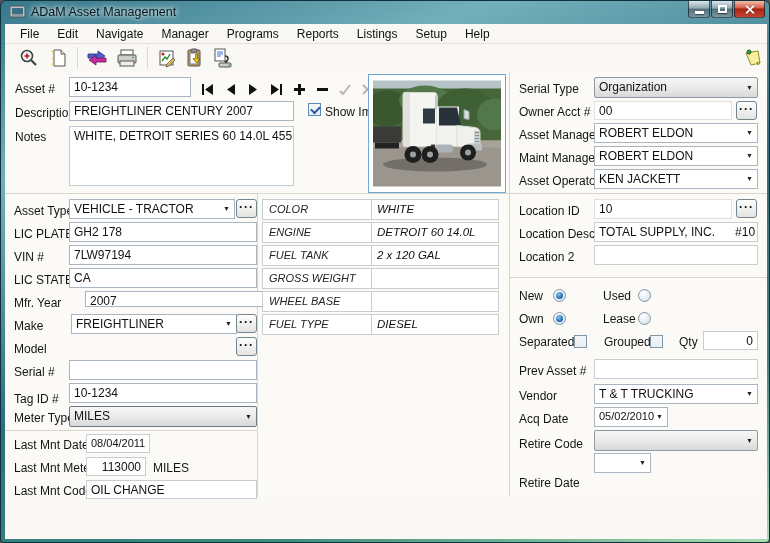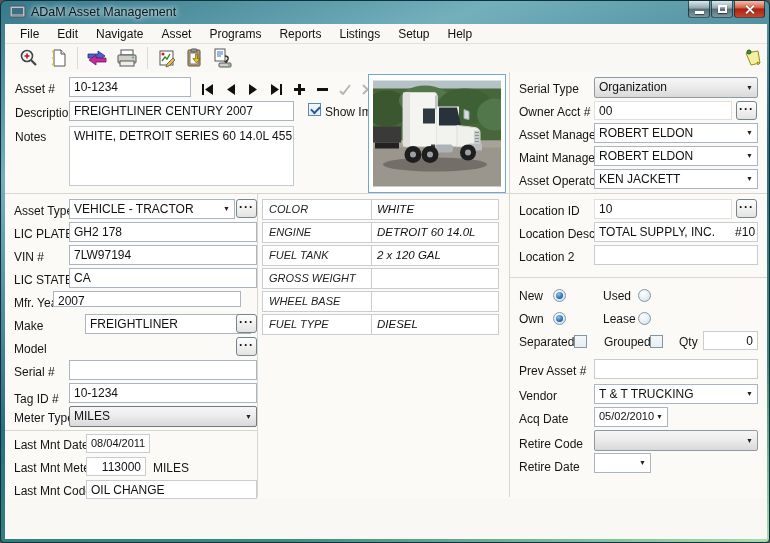--- a/index.html
+++ b/index.html
@@ -84,21 +84,21 @@
       <span class="glyph-x glyph-x2"></span>
     </div>
   </div>
 
   <div class="content">
 
     <div class="menubar">
       <span class="menu-item">File</span>
       <span class="menu-item">Edit</span>
       <span class="menu-item">Navigate</span>
-      <span class="menu-item">Asset</span>
+      <span class="menu-item">Manager</span>
       <span class="menu-item">Programs</span>
       <span class="menu-item">Reports</span>
       <span class="menu-item">Listings</span>
       <span class="menu-item">Setup</span>
       <span class="menu-item">Help</span>
     </div>
 
     <div class="toolbar">
       <div class="tbtn" style="left:12px">
         <svg width="20" height="20" viewBox="0 0 20 20">
@@ -284,24 +284,24 @@
       <div class="lbl" style="left:9px; top:155px">LIC PLATE #</div>
       <div class="inp" style="left:64px; top:150px; width:188px; height:20px">GH2 178</div>
 
       <div class="lbl" style="left:9px; top:178px">VIN #</div>
       <div class="inp" style="left:64px; top:173px; width:188px; height:20px">7LW97194</div>
 
       <div class="lbl" style="left:9px; top:201px">LIC STATE</div>
       <div class="inp" style="left:64px; top:196px; width:188px; height:20px">CA</div>
 
       <div class="lbl" style="left:9px; top:224px">Mfr. Year</div>
-      <div class="inp" style="left:48px; top:219px; width:188px; height:16px">2007</div>
+      <div class="inp" style="left:80px; top:219px; width:188px; height:16px">2007</div>
 
       <div class="lbl" style="left:9px; top:247px">Make</div>
-      <div class="combo" style="left:80px; top:242px; width:166px; height:20px"><span>FREIGHTLINER</span><span class="arr">▼</span></div>
+      <div class="combo" style="left:66px; top:242px; width:166px; height:20px"><span>FREIGHTLINER</span><span class="arr">▼</span></div>
       <div class="dots" style="left:231px; top:242px"></div>
 
       <div class="lbl" style="left:9px; top:270px">Model</div>
       <div class="dots" style="left:231px; top:265px"></div>
 
       <div class="lbl" style="left:9px; top:293px">Serial #</div>
       <div class="inp" style="left:64px; top:288px; width:188px; height:20px"></div>
 
       <div class="lbl" style="left:9px; top:320px">Tag ID #</div>
       <div class="inp" style="left:64px; top:311px; width:188px; height:20px">10-1234</div>
@@ -386,18 +386,18 @@
 
       <div class="lbl" style="left:514px; top:317px">Vendor</div>
       <div class="combo" style="left:589px; top:312px; width:164px; height:20px"><span>T &amp; T TRUCKING</span><span class="arr">▼</span></div>
 
       <div class="lbl" style="left:514px; top:340px">Acq Date</div>
       <div class="combo" style="left:589px; top:335px; width:74px; height:20px; font-size:11px"><span>05/02/2010</span><span class="arr">▼</span></div>
 
       <div class="lbl" style="left:514px; top:365px">Retire Code</div>
       <div class="combo gray" style="left:589px; top:358px; width:164px; height:21px"><span></span><span class="arr">▼</span></div>
 
-      <div class="lbl" style="left:514px; top:388px">Retire Date</div>
+      <div class="lbl" style="left:514px; top:404px">Retire Date</div>
       <div class="combo" style="left:589px; top:381px; width:57px; height:20px"><span></span><span class="arr">▼</span></div>
 
     </div>
   </div>
 </div>
 
 </body></html>

